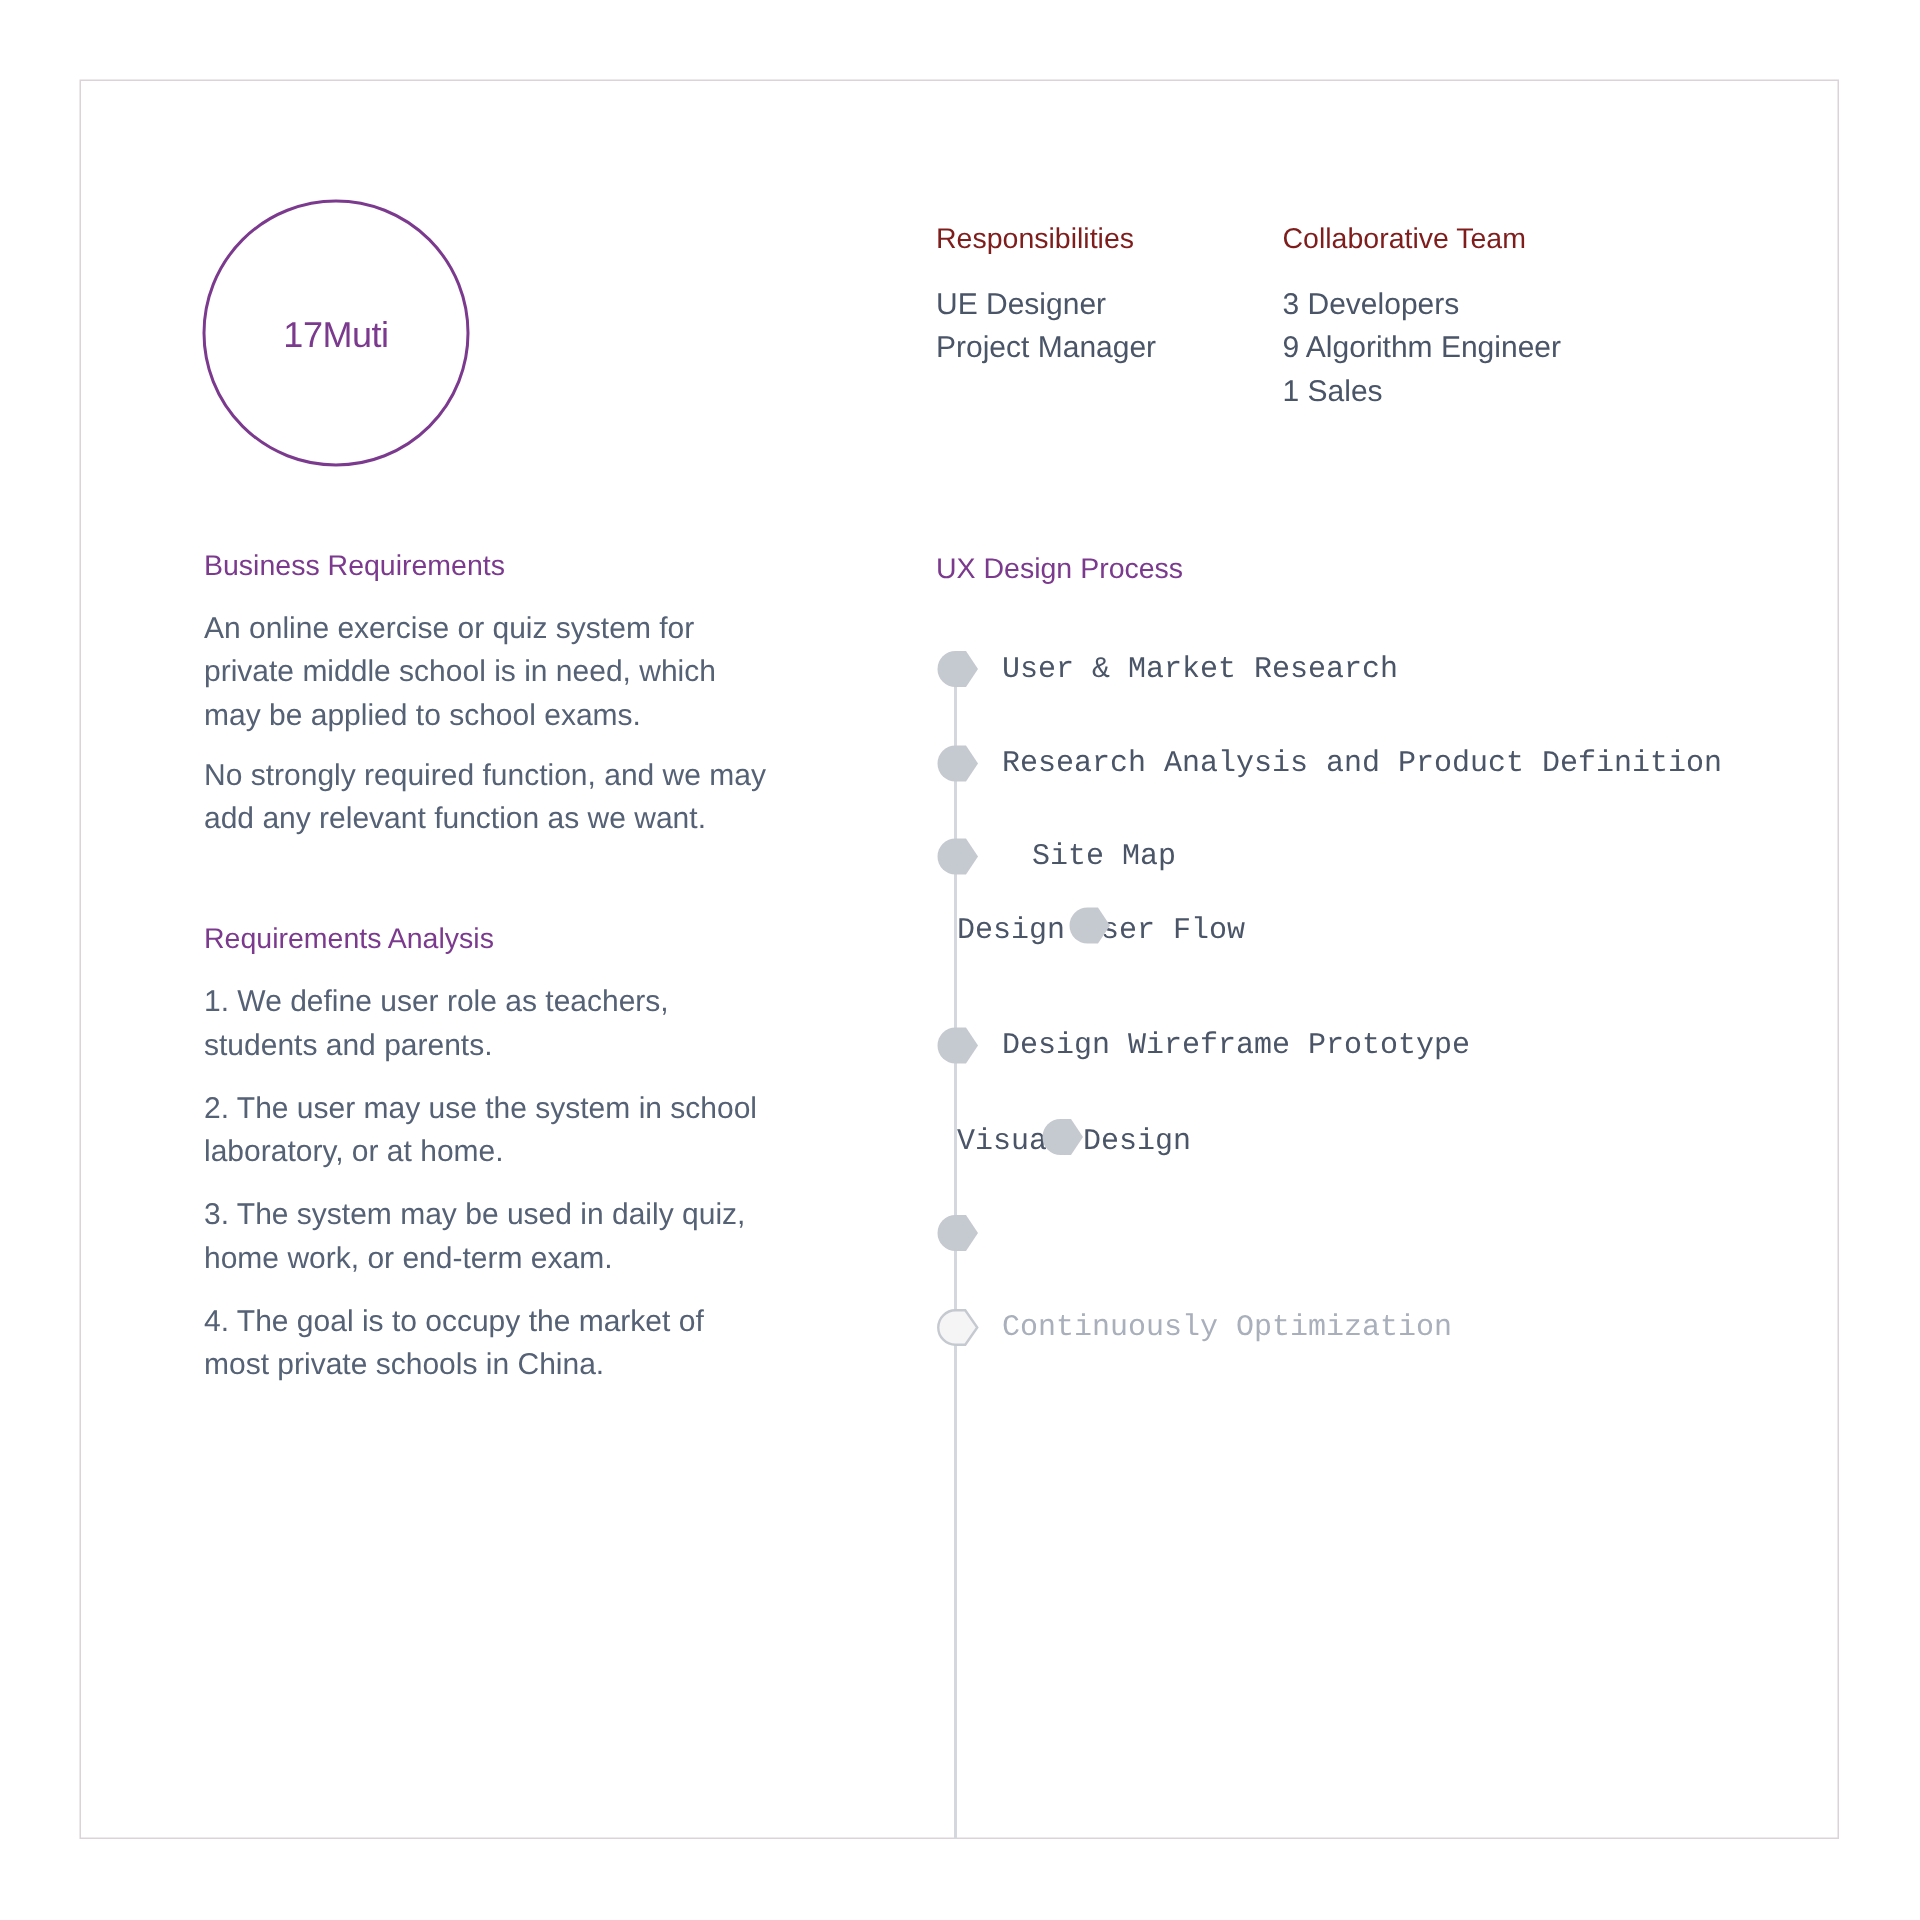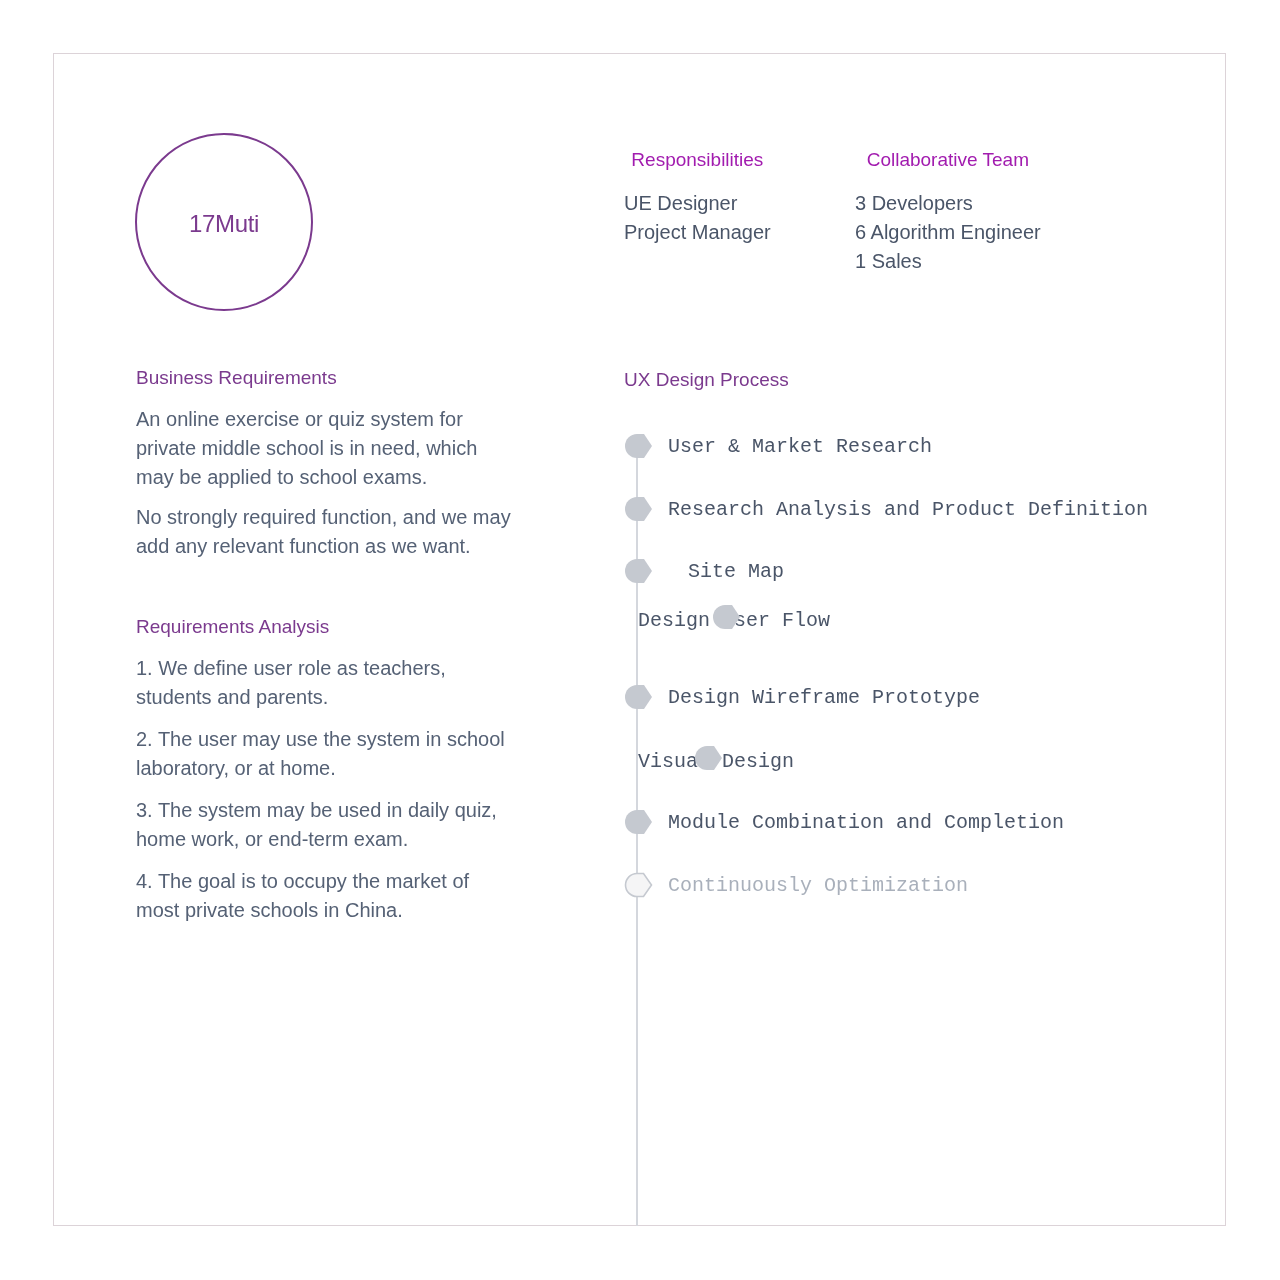--- a/index.html
+++ b/index.html
@@ -1,21 +1,21 @@
 <!DOCTYPE html>
 <html><head>
   <meta charset="utf-8">
   <style>
     html, body { margin: 0; padding: 0; background: #ffffff; }
     body { width: 1280px; height: 1280px; position: relative; font-family: "Liberation Sans", sans-serif; }
     .frame { position: absolute; left: 53px; top: 53px; width: 1173px; height: 1173px; border: 1px solid #dcd3d8; box-sizing: border-box; }
     .logo-circle { position: absolute; left: 135px; top: 133px; width: 178px; height: 178px; border: 2px solid #7b3a8e; border-radius: 50%; box-sizing: border-box; display: flex; align-items: center; justify-content: center; }
     .logo-text { color: #7b3a8e; font-size: 24px; letter-spacing: -0.3px; margin-top: 4px; }
     .meta-col { position: absolute; top: 148px; }
-    .meta-head { color: #a21caf; font-size: 19px; line-height: 24px; margin-bottom: 17px; text-align: center; }
+    .meta-head { color: #7f1d1d; font-size: 19px; line-height: 24px; margin-bottom: 17px; }
     .meta-item { color: #4a5568; font-size: 20px; line-height: 29px; }
     .section-title { position: absolute; color: #7b3a8e; font-size: 19px; line-height: 24px; }
     .para { position: absolute; left: 136px; width: 380px; color: #556175; font-size: 20px; line-height: 29px; }
     .timeline-line { position: absolute; left: 636px; top: 446px; width: 2px; height: 780px; background: #d4d7dd; }
     .step { position: absolute; left: 624px; height: 28px; display: flex; align-items: center; }
     .marker { width: 30px; height: 26px; position: relative; }
     .marker svg { position: absolute; left: 0; top: 0; }
     .step-label { margin-left: 14px; font-size: 20px; color: #4a5568; white-space: nowrap; font-family: Liberation Mono, monospace; }
     .step.pending .step-label { color: #a9b0bb; }
   </style>
@@ -30,21 +30,21 @@
 
 <div class="meta-col" style="left:624px;">
   <div class="meta-head">Responsibilities</div>
   <div class="meta-item">UE Designer</div>
   <div class="meta-item">Project Manager</div>
 </div>
 
 <div class="meta-col" style="left:855px;">
   <div class="meta-head">Collaborative Team</div>
   <div class="meta-item">3 Developers</div>
-  <div class="meta-item">6 Algorithm Engineer</div>
+  <div class="meta-item">9 Algorithm Engineer</div>
   <div class="meta-item">1 Sales</div>
 </div>
 
 <div class="section-title" style="left:136px; top:366px;">Business Requirements</div>
 <div class="para" style="top:405px;">An online exercise or quiz system for private middle school is in need, which may be applied to school exams.</div>
 <div class="para" style="top:503px;">No strongly required function, and we may add any relevant function as we want.</div>
 
 <div class="section-title" style="left:136px; top:615px;">Requirements Analysis</div>
 <div class="para" style="top:654px;">1. We define user role as teachers, students and parents.</div>
 <div class="para" style="top:725px;">2. The user may use the system in school laboratory, or at home.</div>
@@ -102,21 +102,20 @@
       </svg>
   </span>
   <span class="step-label">Visual Design</span>
 </div>
 <div class="step" style="top:808px;">
   <span class="marker">
     <svg width="30" height="26" viewBox="0 0 30 26">
         <path d="M13 1 A12 12 0 1 0 13 25 L20 25 L28 13 L20 1 Z" fill="#c5c9d0"></path>
       </svg>
   </span>
-  <span class="step-label">Module Combination and Completion</span>
 </div>
 <div class="step pending" style="top:871px;">
   <span class="marker">
     <svg width="30" height="26" viewBox="0 0 30 26">
         <path d="M13 1.5 A11.5 11.5 0 1 0 13 24.5 L19.5 24.5 L27.5 13 L19.5 1.5 Z" fill="#f5f5f6" stroke="#c5c9d0" stroke-width="1.6"></path>
       </svg>
   </span>
   <span class="step-label">Continuously Optimization</span>
 </div>
 

